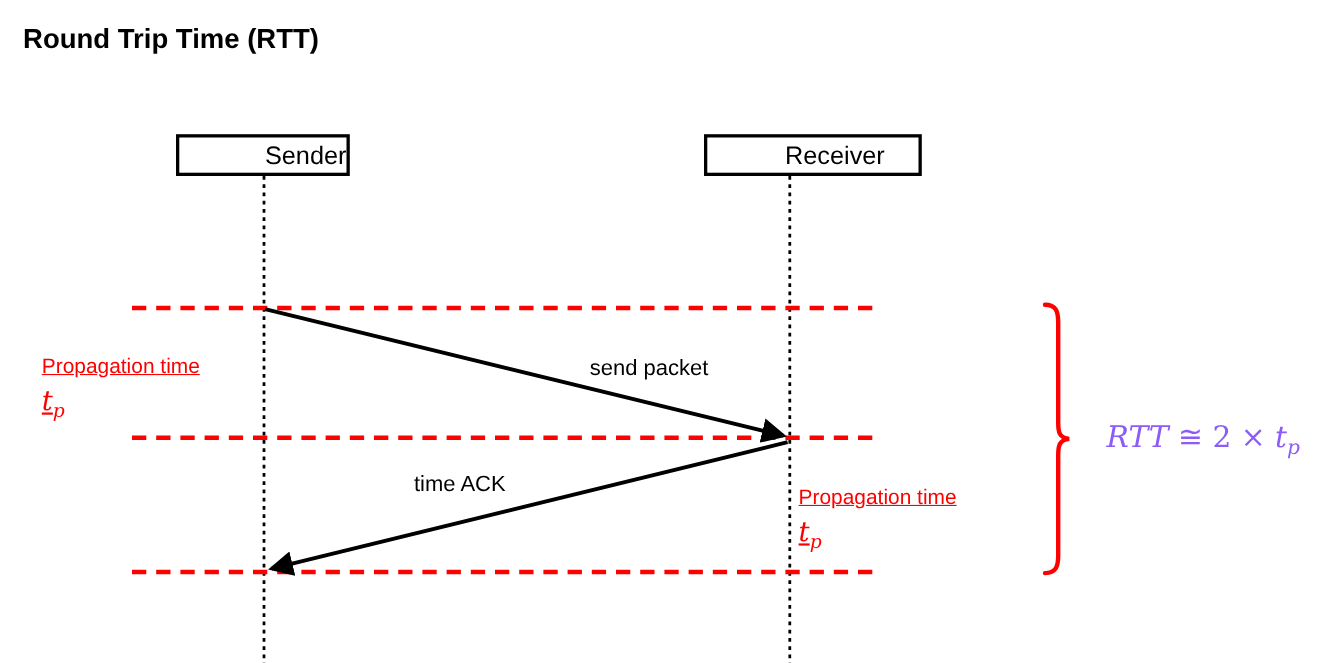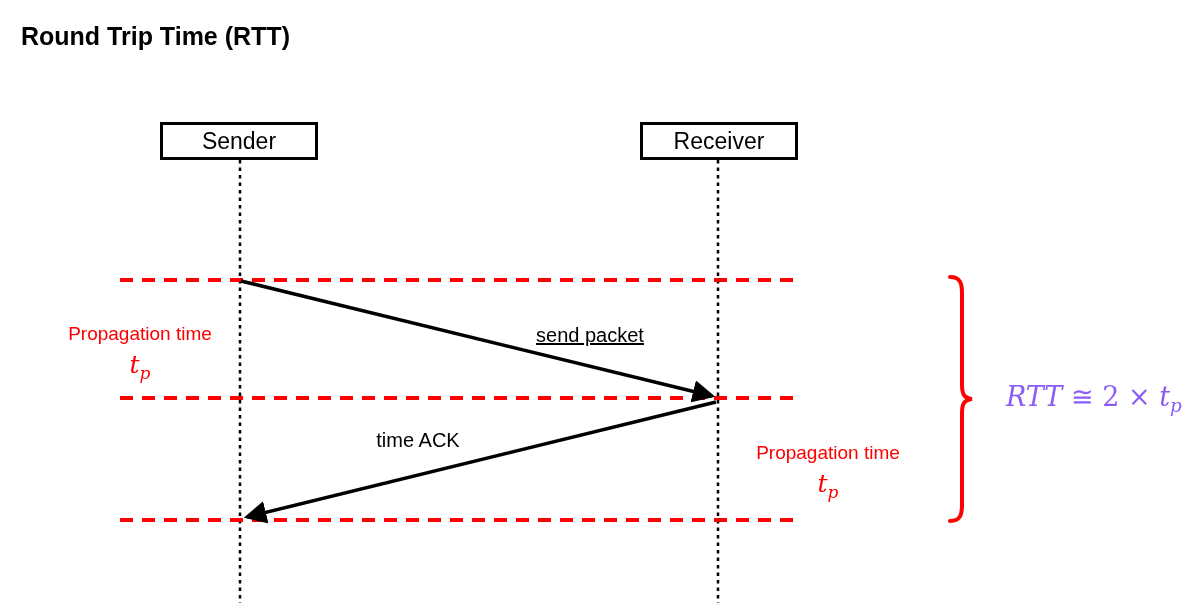--- a/index.html
+++ b/index.html
@@ -38,39 +38,39 @@
     width: 152px;
     height: 32px;
     border: 3px solid #000000;
     background: #ffffff;
     display: flex;
     align-items: center;
     justify-content: center;
     font-size: 23px;
     color: #000000;
   }
-  .actor-box.sender   { left: 160px; }
-  .actor-box.receiver { left: 640px; }
+  .actor-box.sender   { left: 160px; justify-content: flex-end; }
+  .actor-box.receiver { left: 640px; padding-left: 40px; }
   .msg-label {
     position: absolute;
     width: 170px;
     text-align: center;
     font-size: 20px;
     color: #000000;
     white-space: nowrap;
   }
-  .msg-label.packet { left: 505px; top: 324px; text-decoration: underline; }
+  .msg-label.packet { left: 505px; top: 324px; }
   .msg-label.ack    { left: 333px; top: 429px; }
   .prop-label {
     position: absolute;
     width: 204px;
-    text-align: center;
     color: #fe0000;
     font-size: 19px;
     line-height: 1.3;
+    text-decoration: underline;
   }
   .prop-label.left  { left: 38px;  top: 322px; }
   .prop-label.right { left: 726px; top: 441px; }
   .math {
     font-family: "DejaVu Serif", serif;
     font-style: italic;
   }
   .prop-label .math-line {
     font-size: 25px;
     margin-top: 2px;

